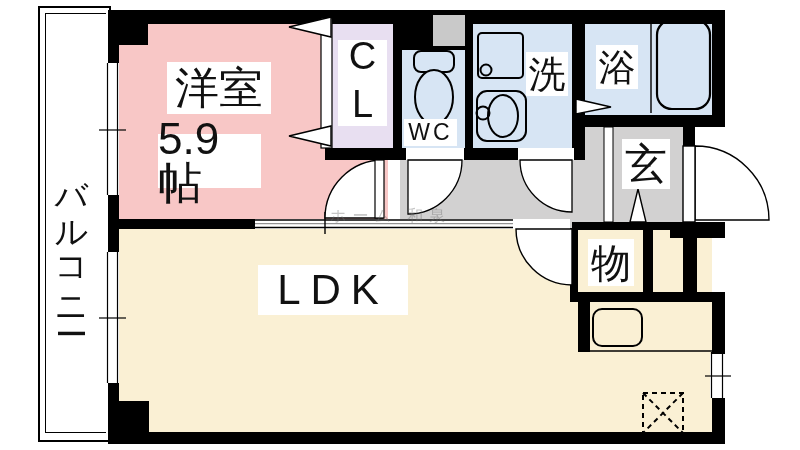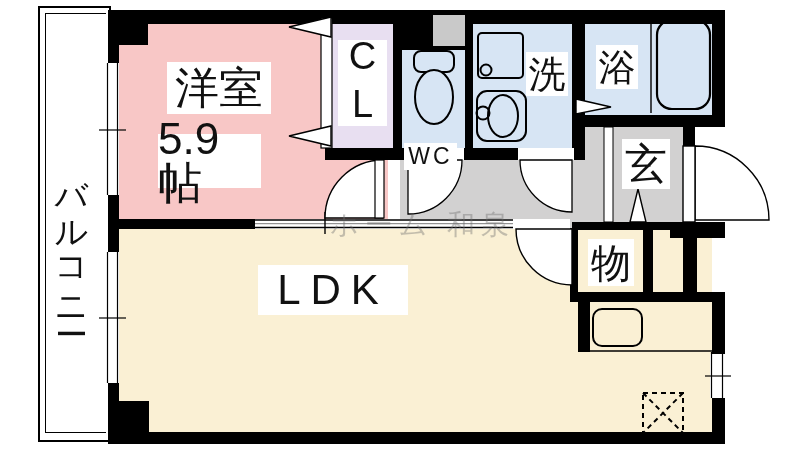--- a/index.html
+++ b/index.html
@@ -6,21 +6,21 @@
   .plan{position:relative;width:800px;height:450px;background:#fff;overflow:hidden;
         font-family:"Liberation Sans","DejaVu Sans",sans-serif;}
   .room{position:absolute;z-index:1;}
   .wall{position:absolute;background:#000;z-index:10;}
   .white{position:absolute;background:#fff;z-index:12;}
   .svglayer{position:absolute;left:0;top:0;z-index:20;pointer-events:none;}
   .label{position:absolute;z-index:30;background:#fff;display:flex;align-items:center;
          justify-content:center;color:#111;font-weight:500;line-height:1;}
   .vtext{writing-mode:vertical-rl;text-orientation:upright;letter-spacing:2px;}
   .watermark{position:absolute;z-index:25;color:rgba(110,110,110,.40);
-             font-size:28px;letter-spacing:6px;white-space:nowrap;}
+             font-size:16px;letter-spacing:6px;white-space:nowrap;}
   .balcony-outer{position:absolute;border:2px solid #000;background:#fff;z-index:1;}
   .balcony-inner{position:absolute;border-left:1px solid #000;border-top:1px solid #000;
                  border-bottom:1px solid #000;z-index:2;}
 </style>
 </head>
 <body>
 
 <div class="plan">
 
   <div class="balcony-outer" style="left:38px;top:6px;width:69px;height:432px;"></div>
@@ -155,21 +155,21 @@
     </g>
   </svg>
 
   <div class="label vtext" style="left:52px;top:122px;width:40px;height:235px;font-size:33px;background:transparent;">バルコニー</div>
 
   <div class="label" style="left:167px;top:62px;width:104px;height:52px;font-size:44px;">洋室</div>
   <div class="label" style="left:158px;top:134px;width:103px;height:54px;font-size:44px;">5.9帖</div>
 
   <div class="label vtext" style="left:338px;top:40px;width:49px;height:86px;font-size:38px;letter-spacing:6px;">CL</div>
 
-  <div class="label" style="left:404px;top:119px;width:53px;height:27px;font-size:23px;letter-spacing:3px;margin-top:24px;">WC</div>
+  <div class="label" style="left:404px;top:119px;width:53px;height:27px;font-size:23px;letter-spacing:3px;">WC</div>
 
   <div class="label" style="left:526px;top:52px;width:42px;height:44px;font-size:37px;">洗</div>
 
   <div class="label" style="left:596px;top:45px;width:42px;height:44px;font-size:37px;">浴</div>
 
   <div class="label" style="left:622px;top:139px;width:48px;height:50px;font-size:42px;">玄</div>
 
   <div class="label" style="left:588px;top:239px;width:46px;height:47px;font-size:40px;">物</div>
 
   <div class="label" style="left:258px;top:265px;width:150px;height:50px;font-size:42px;letter-spacing:10px;text-align:right;">LDK</div>

